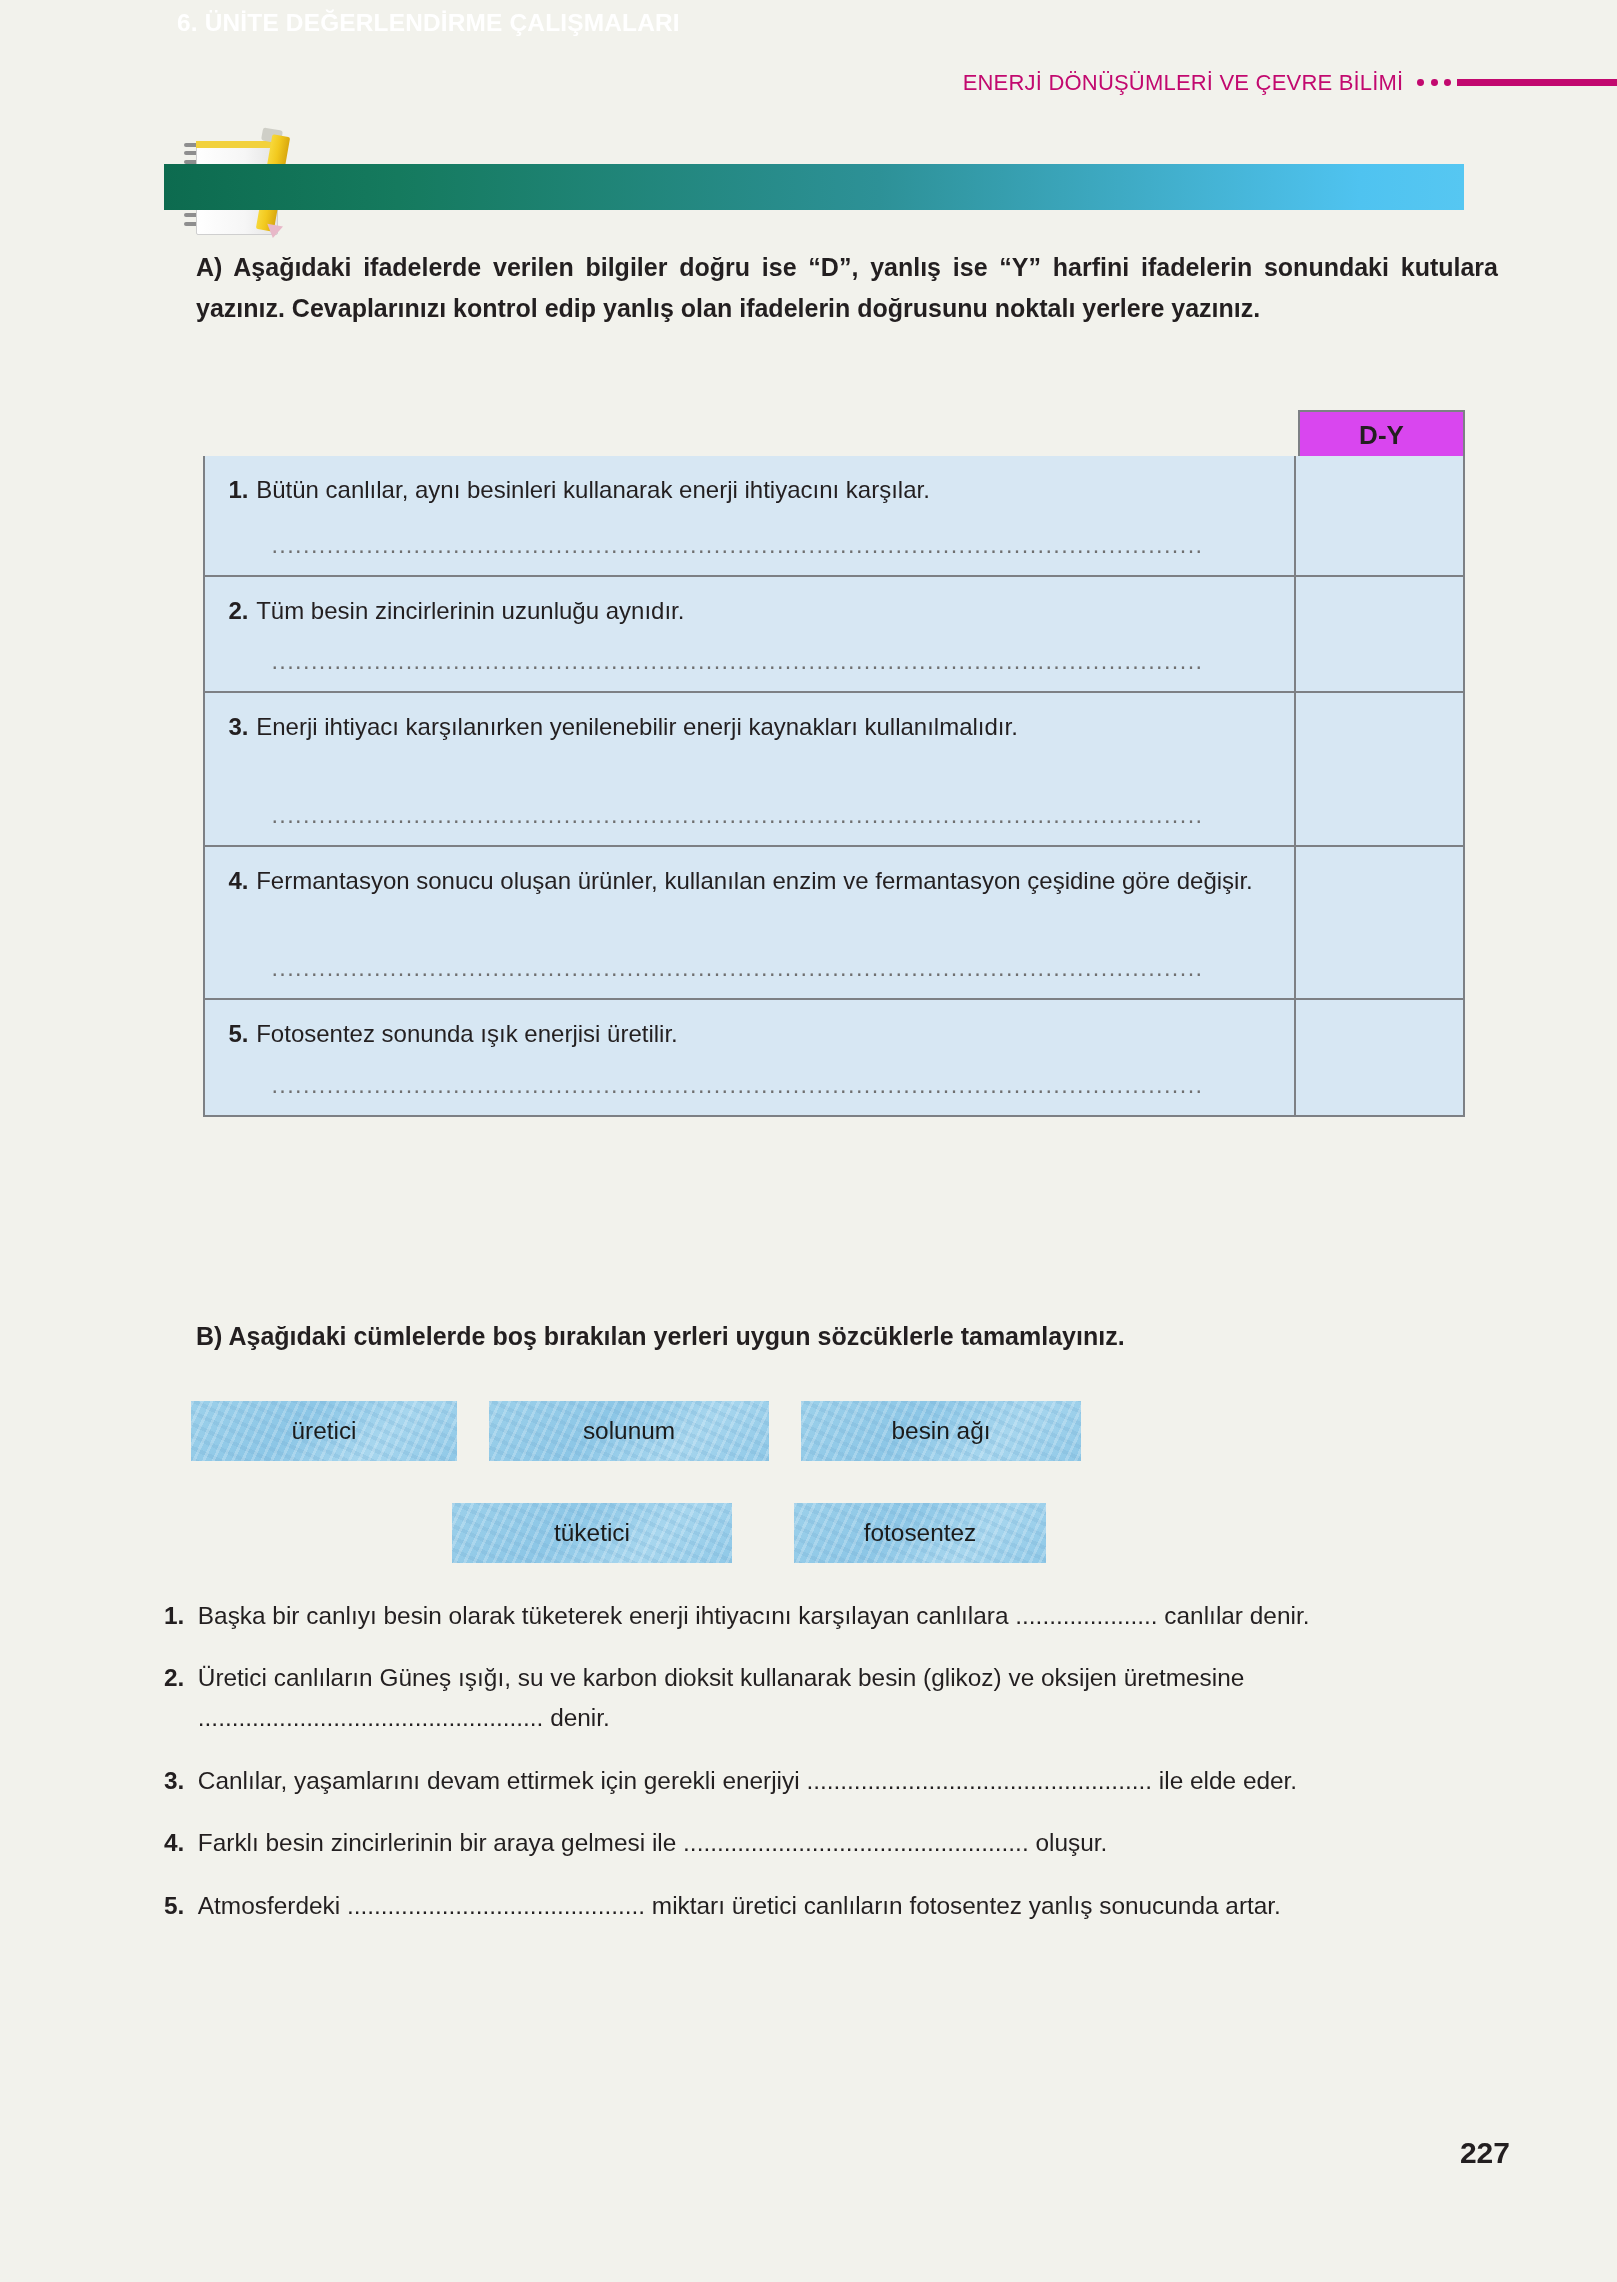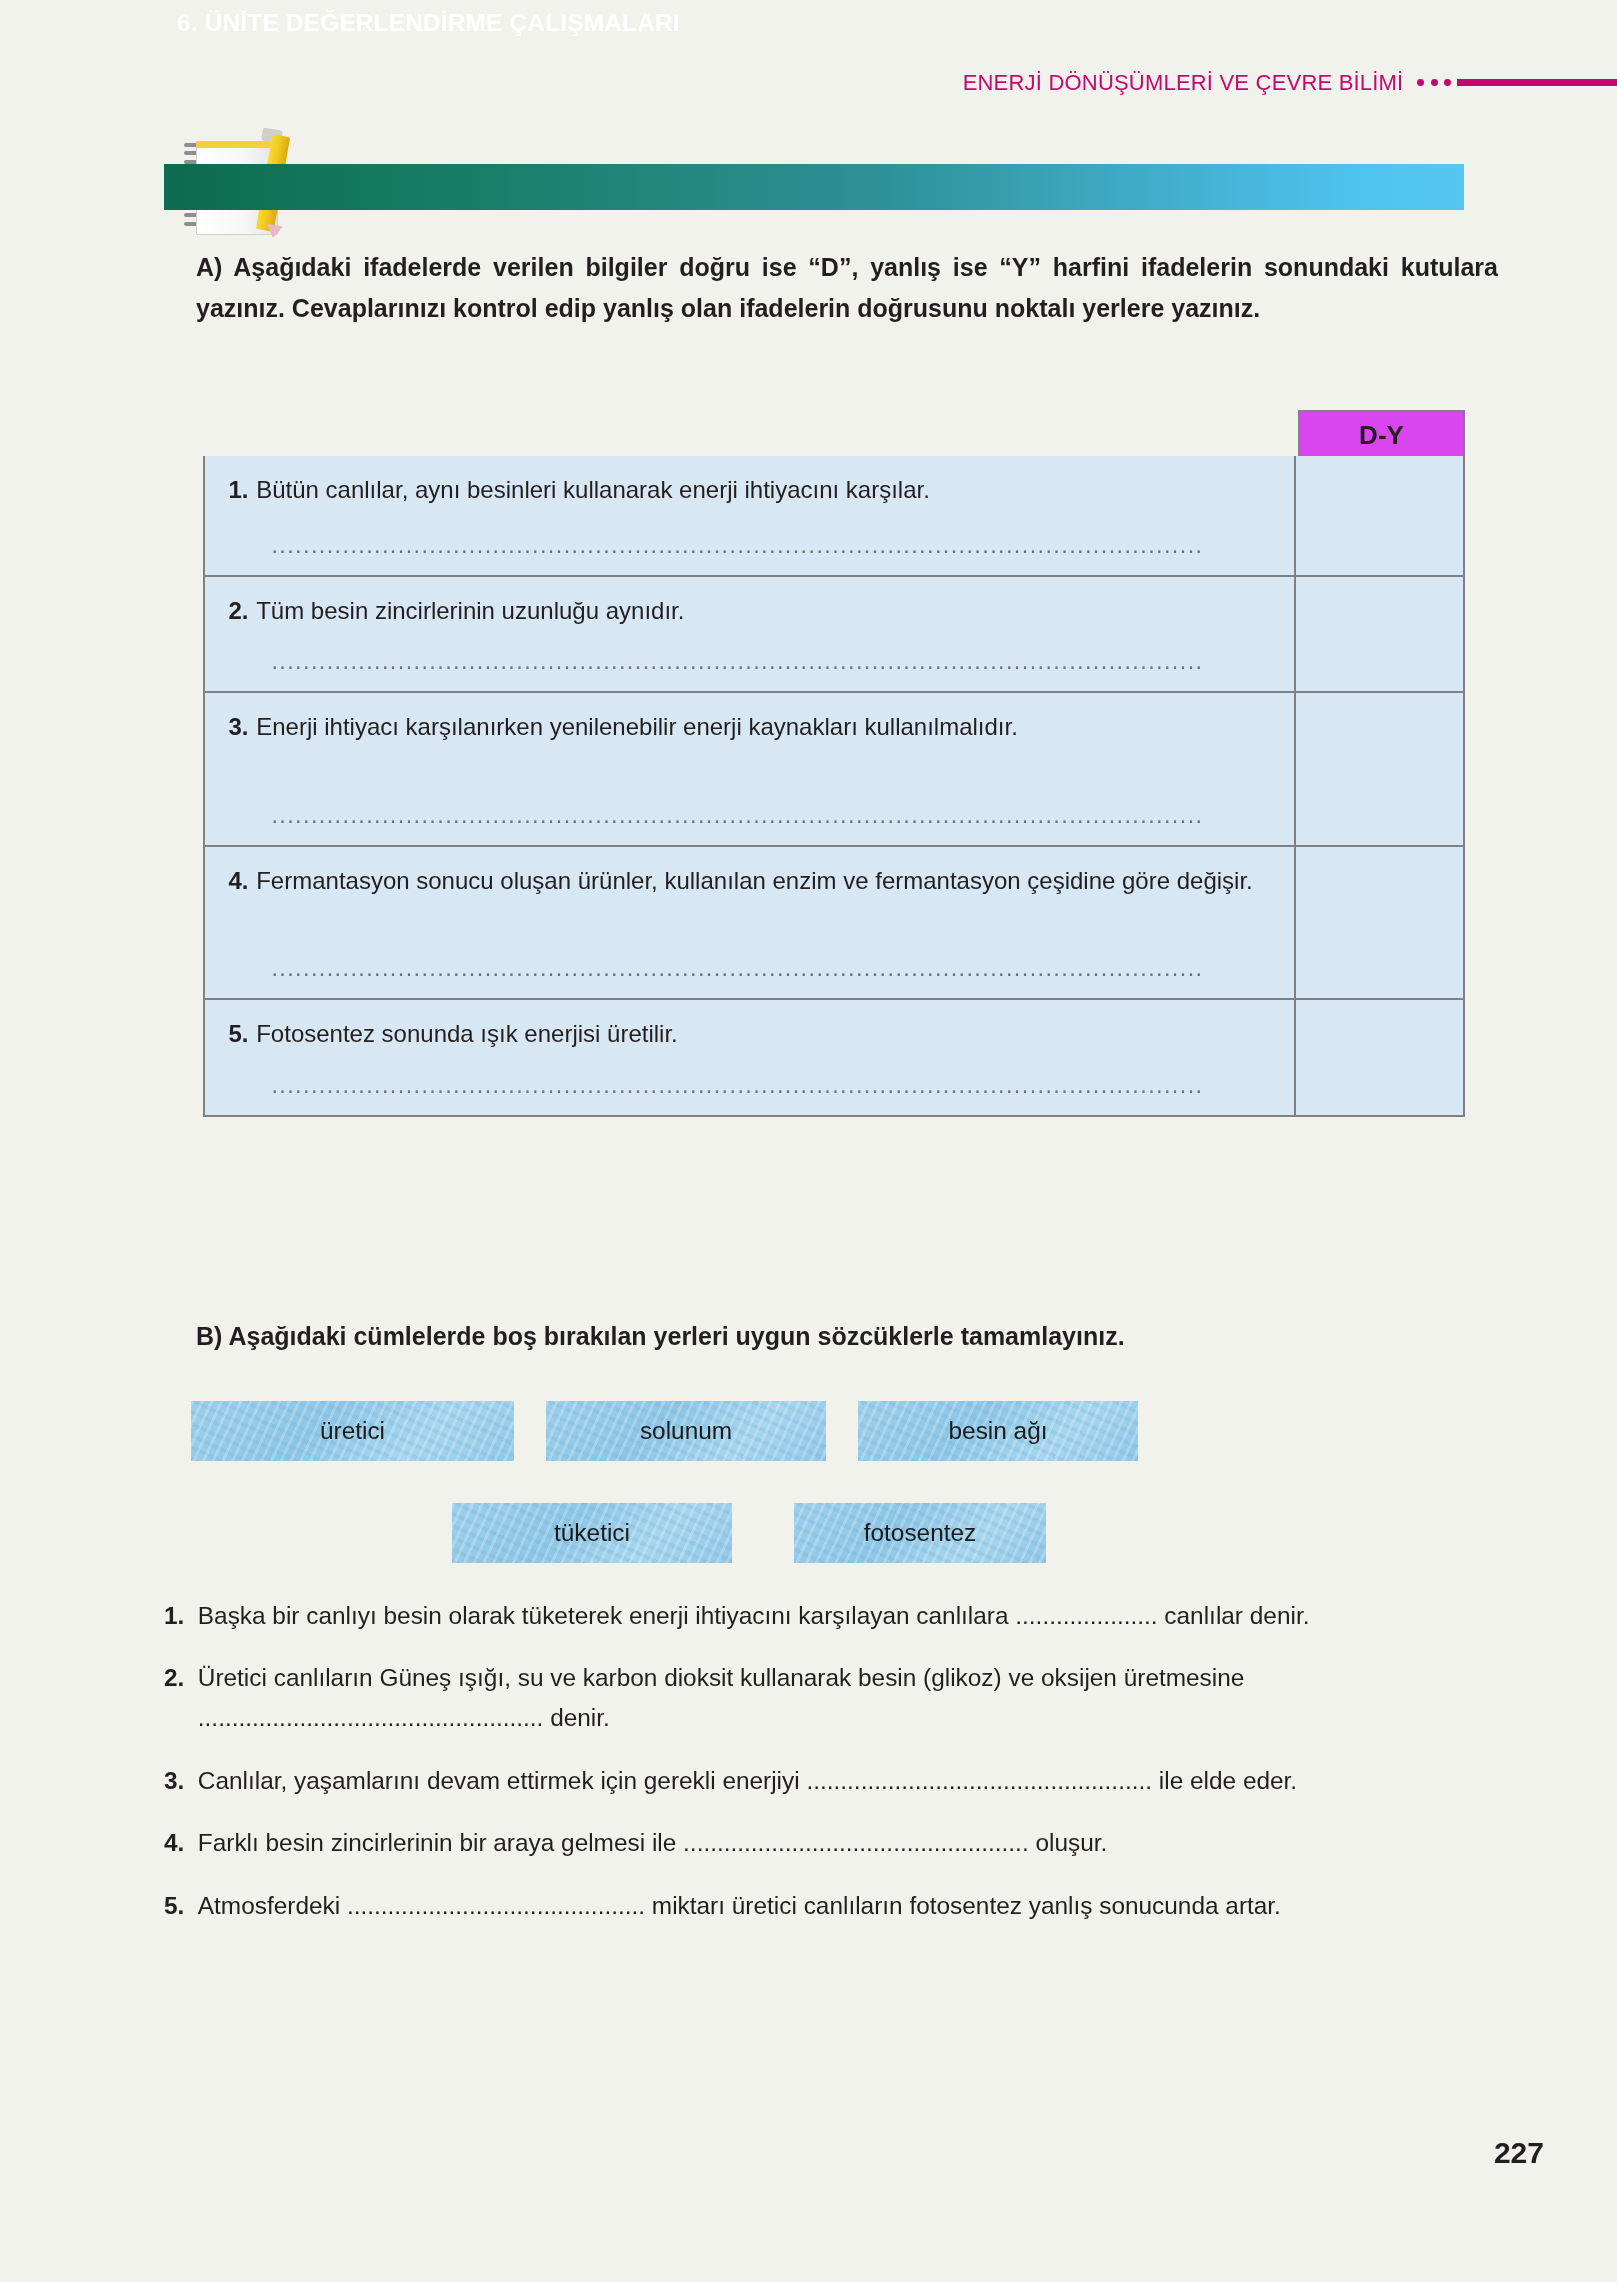--- a/index.html
+++ b/index.html
@@ -287,21 +287,21 @@
   }
   .fill-text { flex: 1 1 auto; }
 
   
   .page-number {
     position: absolute;
     top: 2136px;
     left: 0;
     width: 1618px;
     text-align: right;
-    padding-right: 74px;
+    padding-right: 108px;
     box-sizing: border-box;
     font-size: 30px;
     font-weight: bold;
     color: #231f20;
   }
 </style>
 </head>
 <body>
 
 <div class="page-header">
@@ -402,21 +402,21 @@
     <div class="dy-answer"></div>
   </div>
 </div>
 
 <div class="section-intro" id="sectionB-intro">
   <span class="lead">B)</span>
   <span>Aşağıdaki cümlelerde boş bırakılan yerleri uygun sözcüklerle tamamlayınız.</span>
 </div>
 
 <div class="word-bank word-bank-row" id="word-bank-row-1" style="top:1401px">
-  <div class="word-chip" style="width:323px;margin-right:32px">üretici</div>
+  <div class="word-chip" style="width:266px;margin-right:32px">üretici</div>
   <div class="word-chip" style="width:280px;margin-right:32px">solunum</div>
   <div class="word-chip" style="width:280px;margin-right:32px">besin ağı</div>
 </div>
 
 <div class="word-bank word-bank-row" id="word-bank-row-2" style="top:1503px;left:452px;width:800px">
   <div class="word-chip" style="width:280px;margin-right:32px">tüketici</div>
   <div class="word-chip" style="width:252px">fotosentez</div>
 </div>
 
 <div class="fill-list">

